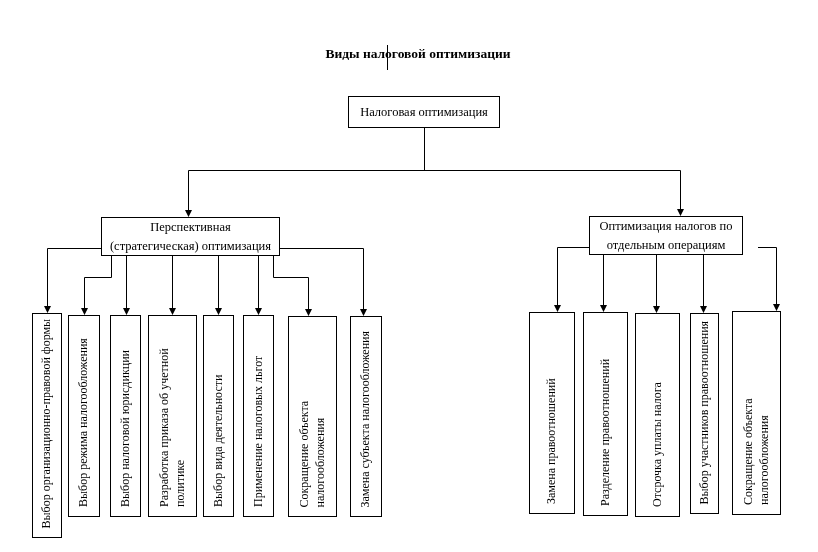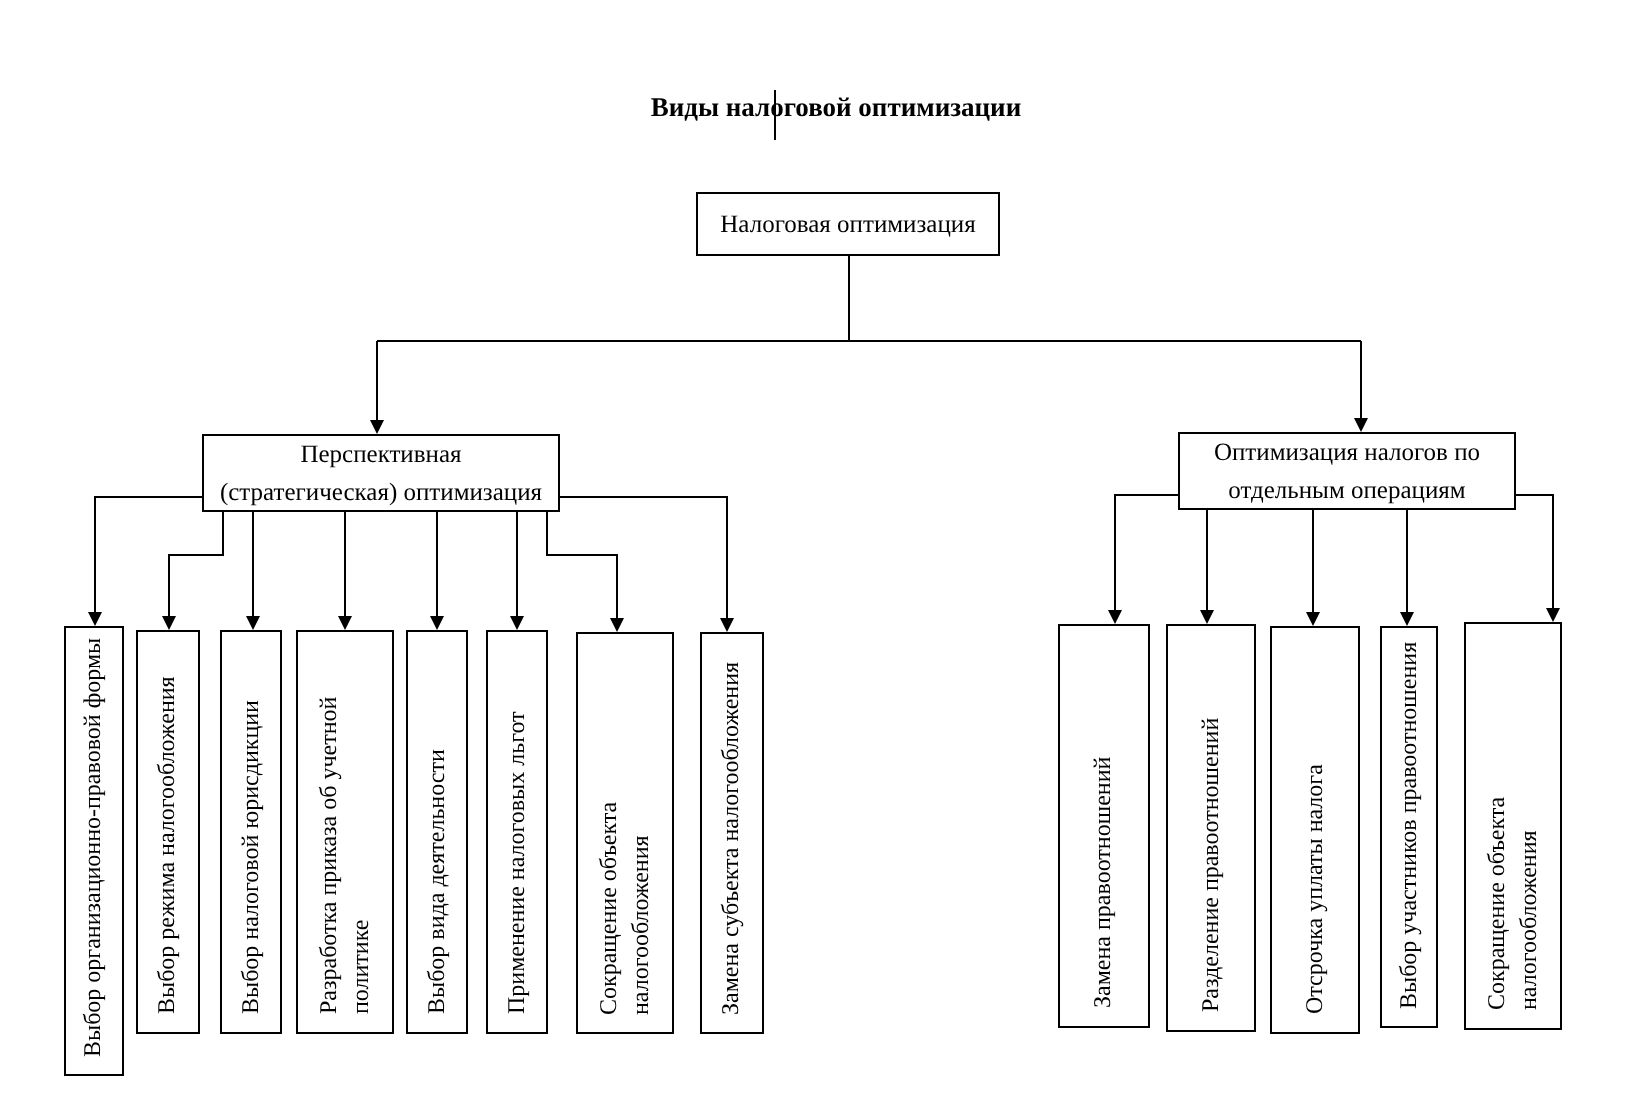--- a/index.html
+++ b/index.html
@@ -81,21 +81,21 @@
   <div class="caret"></div>
 
   <div class="hbox" style="left:101px;top:217px;width:179px;height:39px">
     <span>Перспективная
 (стратегическая) оптимизация</span>
   </div>
 
   <div class="hbox" style="left:348px;top:96px;width:152px;height:32px">
     <span>Налоговая оптимизация</span>
   </div>
-  <div class="hbox" style="left:589px;top:216px;width:169px;height:39px">
+  <div class="hbox" style="left:589px;top:216px;width:154px;height:39px">
     <span>Оптимизация налогов по
 отдельным операциям</span>
   </div>
 
   <div class="vbox" style="left:32px;top:313px;width:30px;height:225px">
     <div class="vtext" style="width:205px">Выбор организационно-правовой формы</div>
   </div>
   <div class="vbox" style="left:68px;top:315px;width:32px;height:202px">
     <div class="vtext" style="width:182px">Выбор режима налогообложения</div>
   </div>

